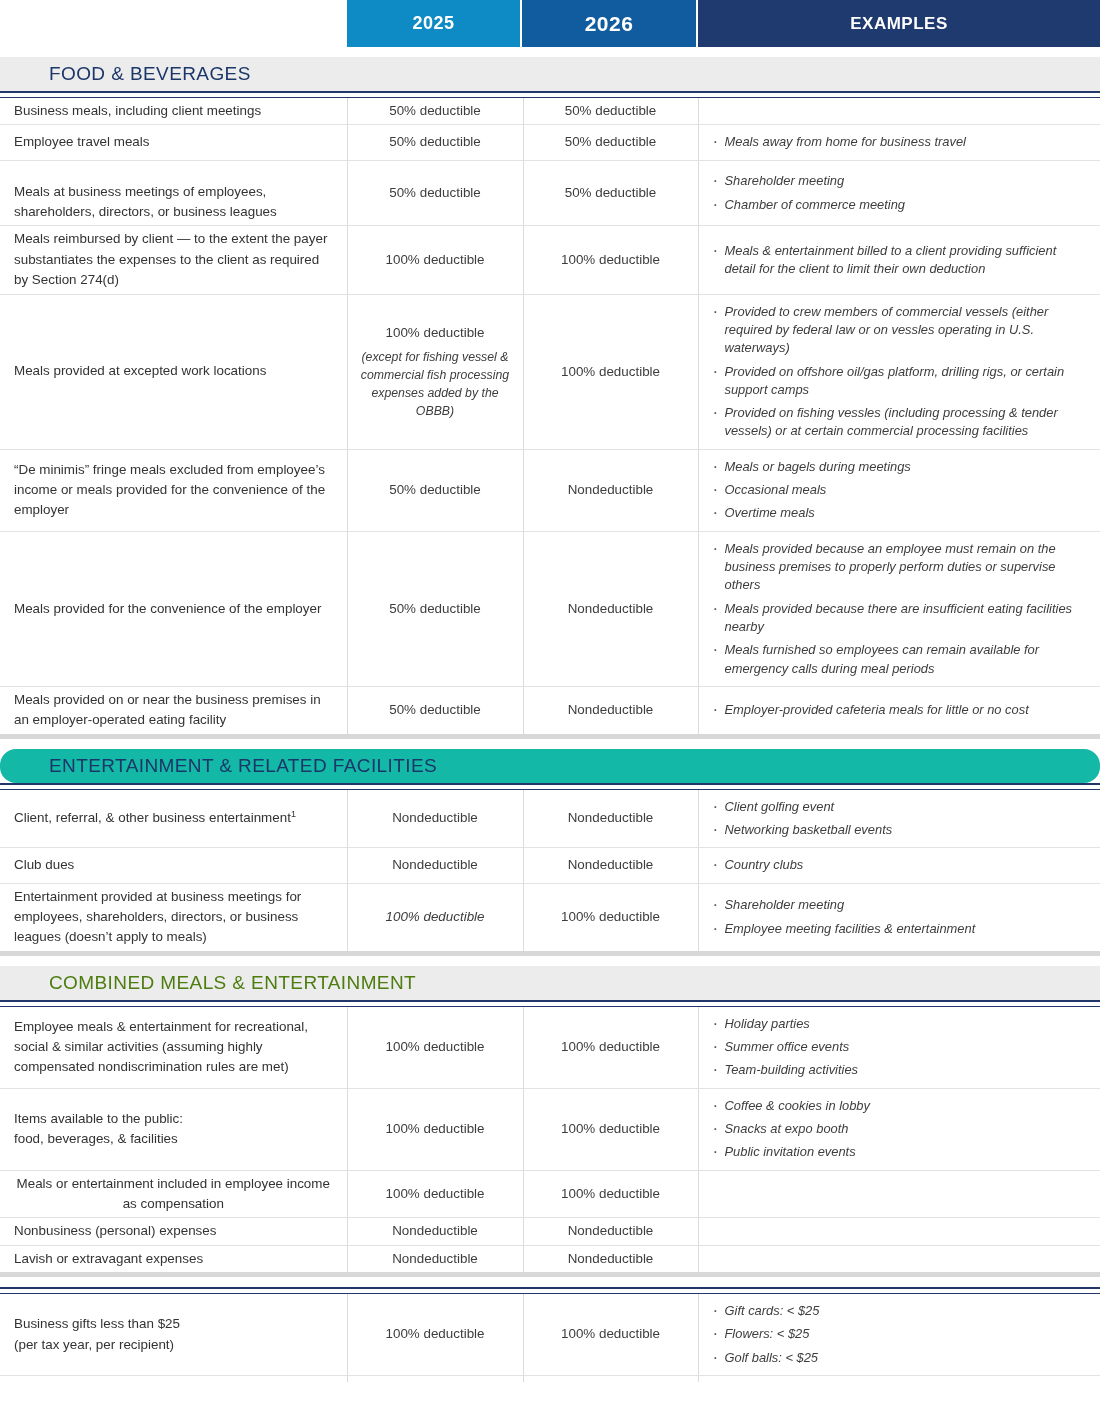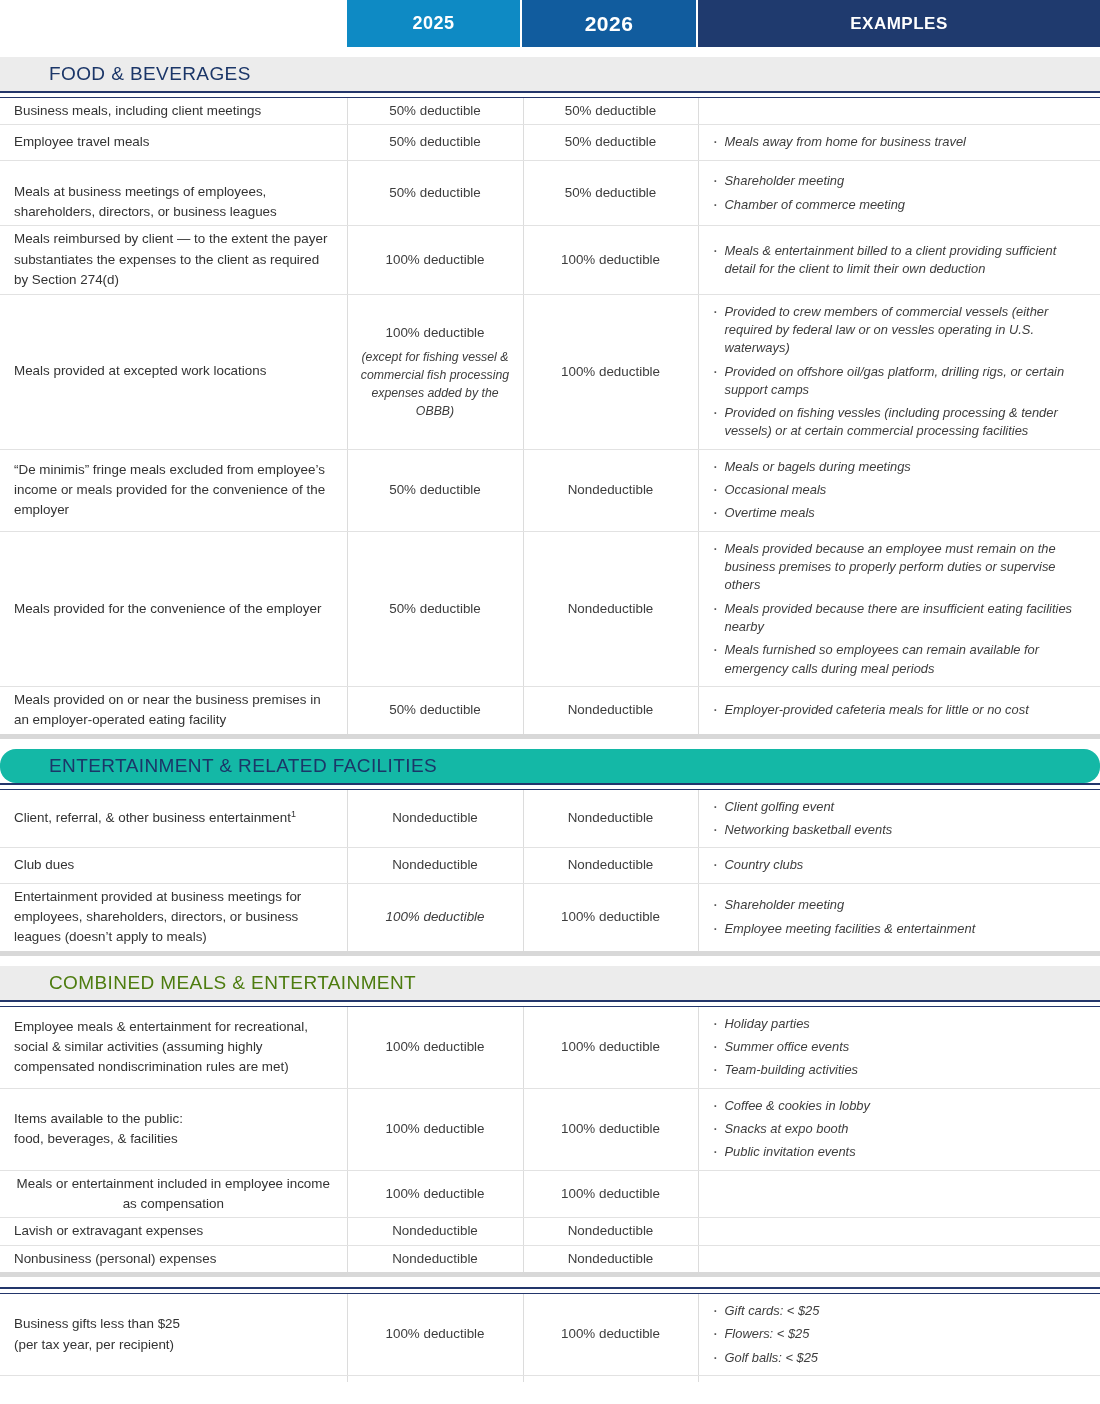--- a/index.html
+++ b/index.html
@@ -342,27 +342,27 @@
                 </ul>
               </td>
             </tr>
             <tr>
               <td class="c-desc" style="padding-top: 3px; padding-bottom: 3px; text-align: center;"><span style="white-space: pre-line;">Meals or entertainment included in employee income as compensation</span></td>
               <td class="c-y1" style="padding-top: 3px; padding-bottom: 3px;"><span>100% deductible</span></td>
               <td class="c-y2" style="padding-top: 3px; padding-bottom: 3px;"><span>100% deductible</span></td>
               <td class="c-ex" style="padding-top: 3px; padding-bottom: 3px;"></td>
             </tr>
             <tr>
+              <td class="c-desc" style="padding-top: 3px; padding-bottom: 3px;"><span style="white-space: pre-line;">Nonbusiness (personal) expenses</span></td>
+              <td class="c-y1" style="padding-top: 3px; padding-bottom: 3px;"><span>Nondeductible</span></td>
+              <td class="c-y2" style="padding-top: 3px; padding-bottom: 3px;"><span>Nondeductible</span></td>
+              <td class="c-ex" style="padding-top: 3px; padding-bottom: 3px;"></td>
+            </tr>
+            <tr>
               <td class="c-desc" style="padding-top: 3px; padding-bottom: 3px;"><span style="white-space: pre-line;">Lavish or extravagant expenses</span></td>
-              <td class="c-y1" style="padding-top: 3px; padding-bottom: 3px;"><span>Nondeductible</span></td>
-              <td class="c-y2" style="padding-top: 3px; padding-bottom: 3px;"><span>Nondeductible</span></td>
-              <td class="c-ex" style="padding-top: 3px; padding-bottom: 3px;"></td>
-            </tr>
-            <tr>
-              <td class="c-desc" style="padding-top: 3px; padding-bottom: 3px;"><span style="white-space: pre-line;">Nonbusiness (personal) expenses</span></td>
               <td class="c-y1" style="padding-top: 3px; padding-bottom: 3px;"><span>Nondeductible</span></td>
               <td class="c-y2" style="padding-top: 3px; padding-bottom: 3px;"><span>Nondeductible</span></td>
               <td class="c-ex" style="padding-top: 3px; padding-bottom: 3px;"></td>
             </tr>
           </tbody>
         </table>
         <div class="section-rule-bottom"></div>
       </div>
       <div class="section">
         <div class="section-rule-top"></div>

